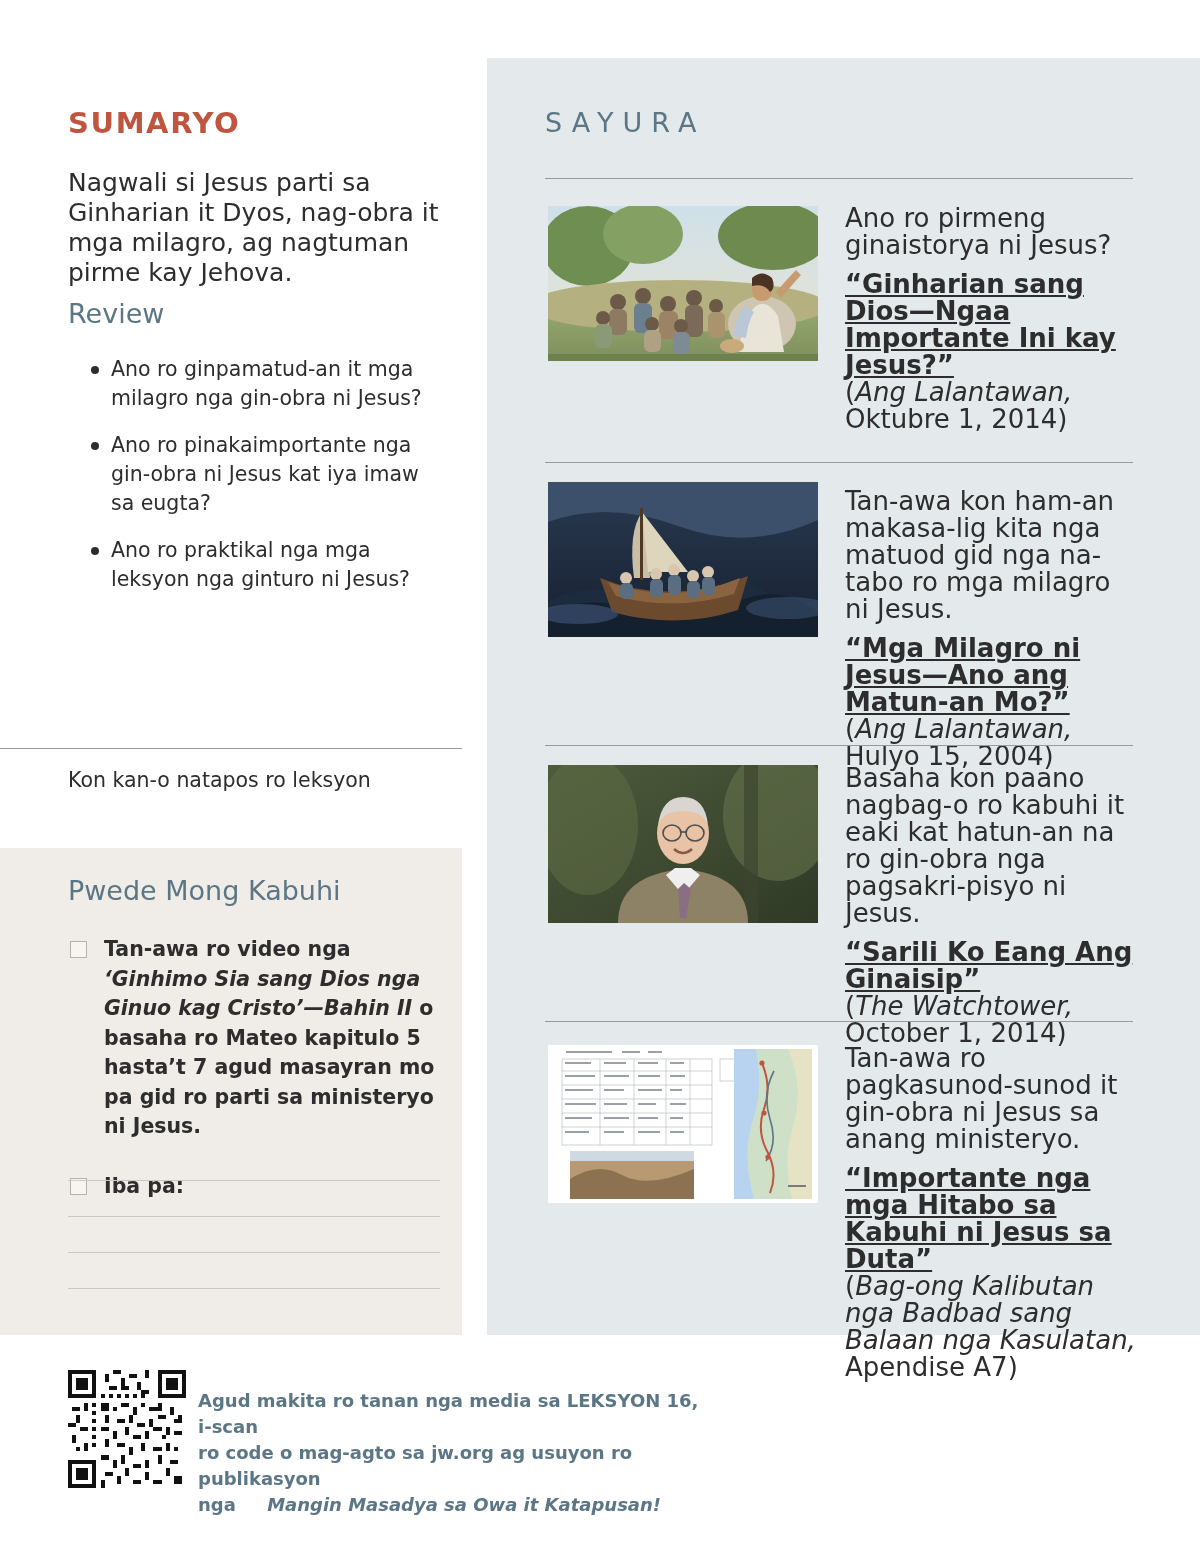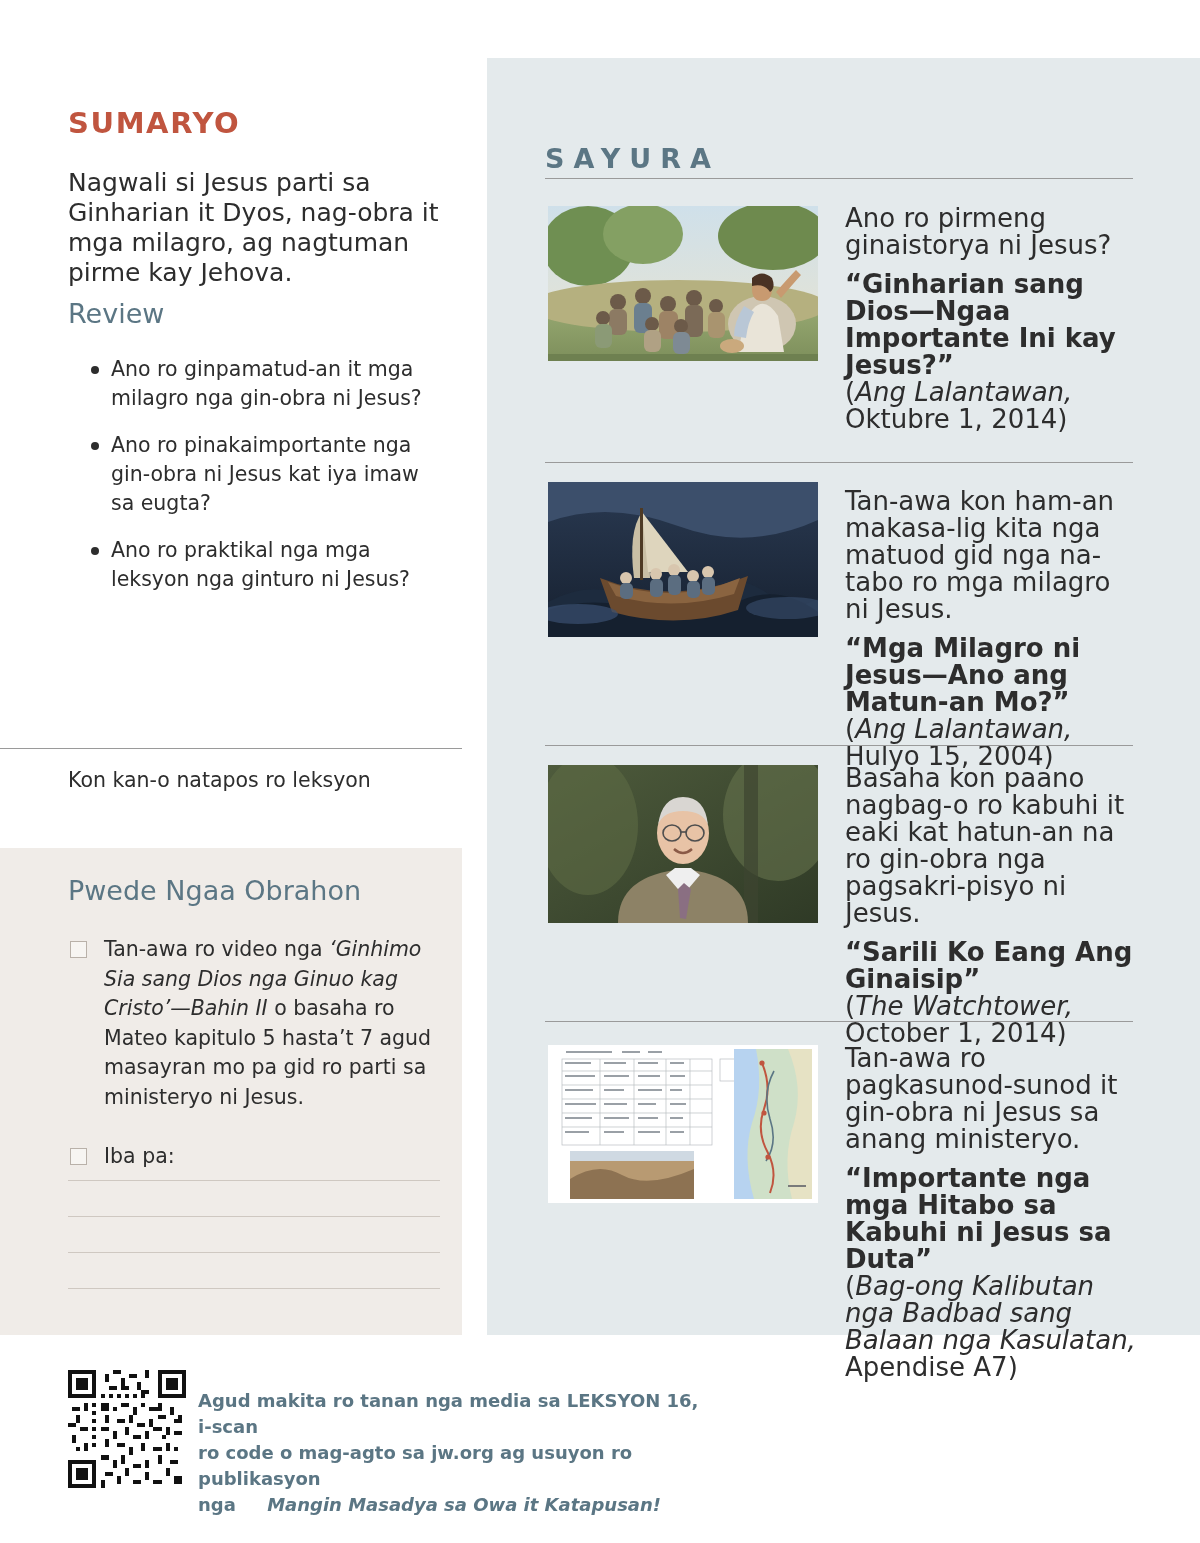--- a/index.html
+++ b/index.html
@@ -116,20 +116,21 @@
     left: 68px;
     top: 875px;
     font-size: 27px;
     color: #5b7684;
   }
   .check-list {
     position: absolute;
     left: 68px;
     top: 935px;
     width: 372px;
+    font-weight: bold;
   }
   .check-item {
     position: relative;
     padding-left: 36px;
     font-size: 20.5px;
     line-height: 29.5px;
     margin-bottom: 30px;
   }
   .check-box {
     position: absolute;
@@ -174,24 +175,23 @@
     font-weight: bold;
   }
   .footer-text i { font-style: italic; margin-left: 25px; }
 
   
   .sayura-title {
     position: absolute;
     left: 545px;
     top: 107px;
     font-size: 27px;
-    font-weight: bold;
+    font-weight: normal;
     letter-spacing: 9px;
     color: #5b7684;
-    margin-top: 36px;
   }
   .entry-rule {
     position: absolute;
     left: 545px;
     width: 588px;
     height: 1px;
     background: #9a9a9a;
   }
   .entry-img {
     position: absolute;
@@ -202,21 +202,21 @@
     background: #cfd6d8;
   }
   .entry-txt {
     position: absolute;
     left: 845px;
     width: 295px;
     font-size: 26px;
     line-height: 27px;
     color: #2d2d2d;
   }
-  .entry-txt .bold { font-weight: bold; display: block; margin-top: 12px; }
+  .entry-txt .bold { font-weight: bold; display: block; margin-top: 12px; text-decoration: underline; }
   .entry-txt .src { display: block; }
   .entry-txt i { font-style: italic; margin-top: 32px; }
 
   
   #rule-1 { top: 178px; }
   #img-1  { top: 206px; }
   #txt-1  { top: 205px; }
   #rule-2 { top: 462px; }
   #img-2  { top: 482px; }
   #txt-2  { top: 488px; }
@@ -248,21 +248,21 @@
     <li>Ano ro pinakaimportante nga gin-obra ni Jesus kat iya imaw sa eugta?</li>
     <li>Ano ro praktikal nga mga leksyon nga ginturo ni Jesus?</li>
   </ul>
 
   <div class="rule-left"></div>
 
   <div class="completed-by">Kon kan-o natapos ro leksyon</div>
 
   <div class="beige-box"></div>
 
-  <div class="pwede-title">Pwede Ngaa Obrahon</div>
+  <div class="pwede-title">Pwede Mong Kabuhi</div>
 
   <div class="check-list">
     <div class="check-item">
       <span class="check-box"></span>
       <span>Tan-awa ro video nga </span><i>‘Ginhimo Sia sang Dios nga Ginuo kag Cristo’—Bahin II</i><span> o basaha ro Mateo kapitulo 5 hasta’t 7 agud masayran mo pa gid ro parti sa ministeryo ni Jesus.</span>
     </div>
     <div class="check-item">
       <span class="check-box"></span>
       <span>Iba pa:</span>
     </div>

